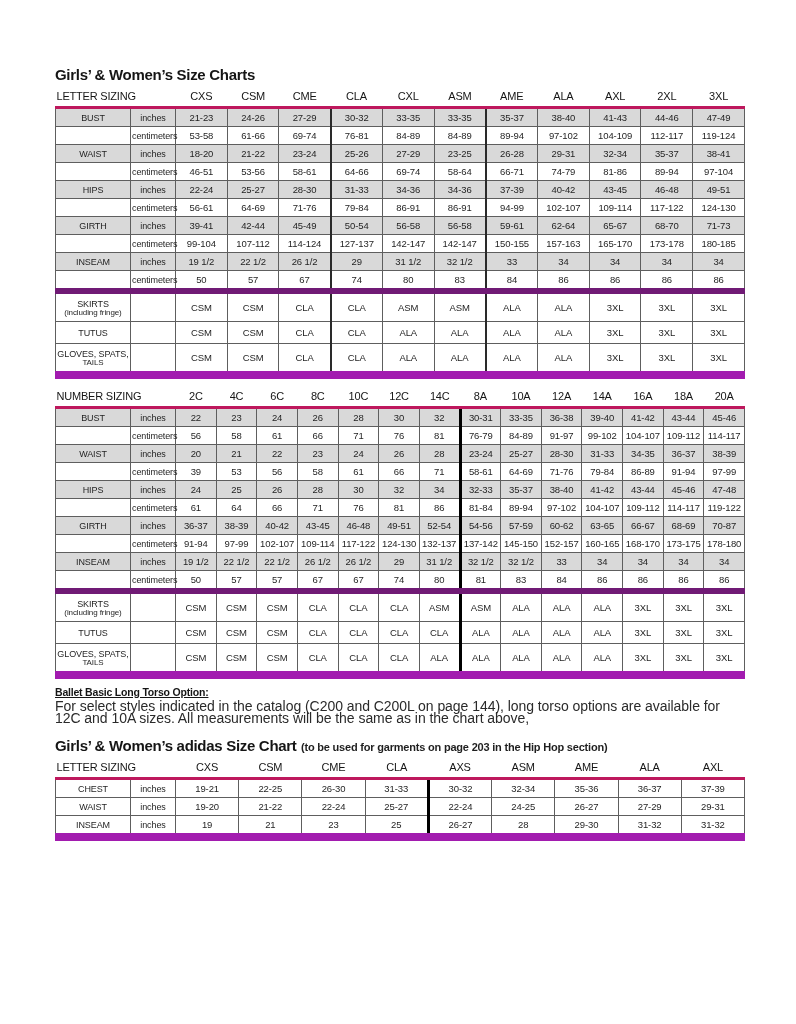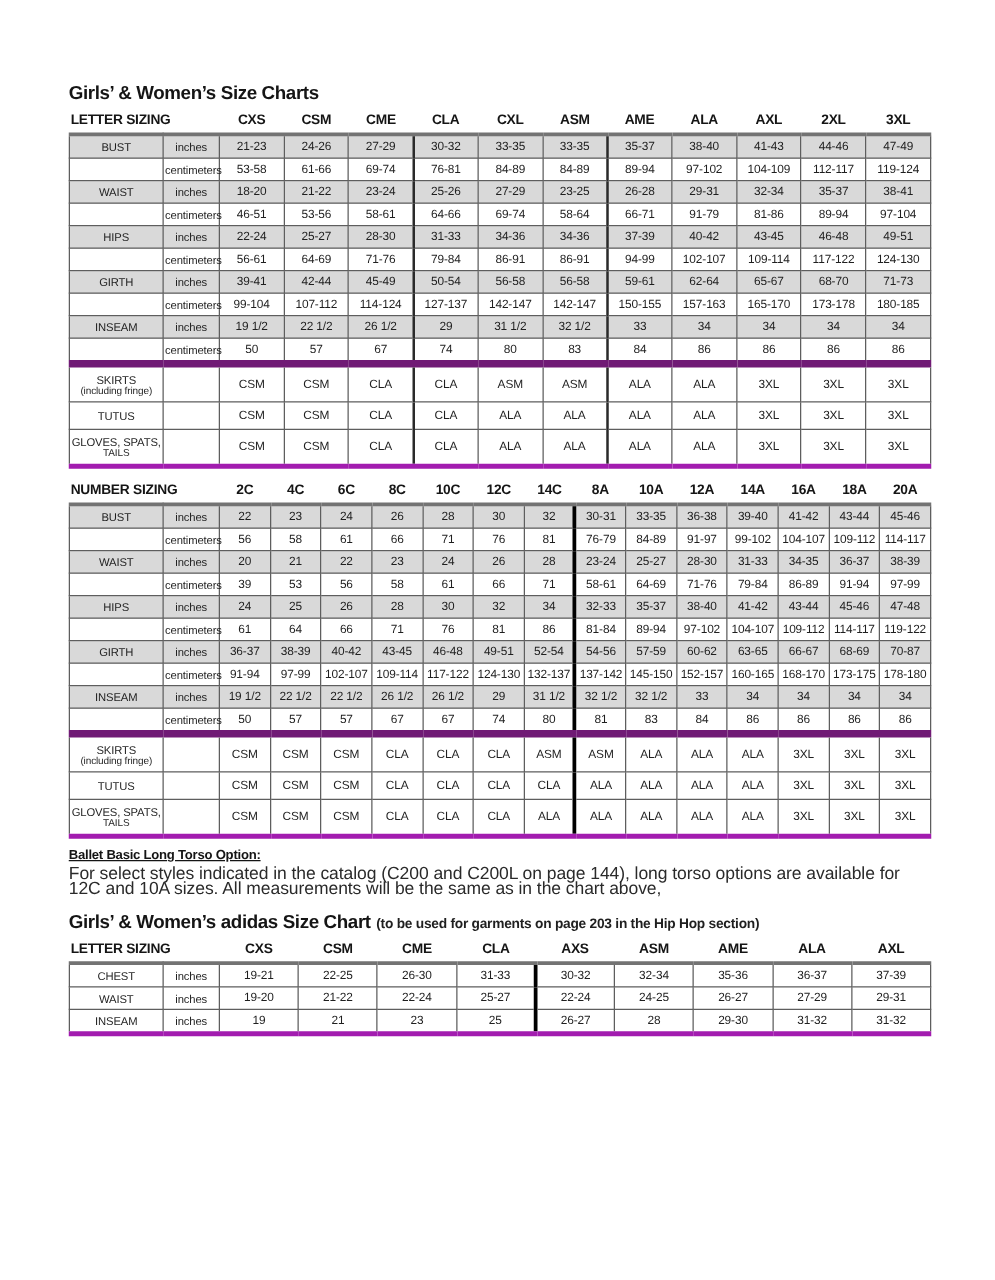--- a/index.html
+++ b/index.html
@@ -20,44 +20,44 @@
     margin:0 0 5px 0; color:#151515;
   }
   .title-sub {
     font-size:11px; font-weight:bold; letter-spacing:-0.2px;
   }
   table.size-table {
     width:690px; border-collapse:collapse; table-layout:fixed;
     margin:0;
   }
   table.size-table thead th {
-    font-size:11px; font-weight:bold; color:#151515;
+    font-size:11px; font-weight:normal; color:#151515;
     text-align:center; vertical-align:bottom;
     padding:2px 0 4px 0;
     border:none;
-    border-bottom:3px solid #737373;
+    border-bottom:3px solid #be185d;
     letter-spacing:-0.2px;
   }
   table.size-table thead th.hdr-label {
     text-align:left; padding-left:1px;
   }
   table.size-table tbody td {
     border:1px solid #5e5e5e;
     font-size:9.5px; text-align:center; vertical-align:middle;
     height:17px; padding:0 1px;
     letter-spacing:-0.1px;
     background:#ffffff;
   }
   table.size-table tbody tr.shaded td { background:#d9d9d9; }
   table.size-table tbody td.label, table.size-table tbody td.unit { font-size:9px; }
   table.size-table tbody td.label .l2 { display:block; font-size:8px; margin-top:-1px; }
   table.size-table tbody tr.group-first td { border-top:6px solid #701a75; }
   table.size-table tbody tr.h28 td { height:27px; }
   table.size-table tbody tr.h22 td { height:21px; }
-  table.size-table tbody tr:last-child td { border-bottom:4px solid #a21caf; }
+  table.size-table tbody tr:last-child td { border-bottom:8px solid #a21caf; }
   table.size-table tbody td.med-right { border-right:2px solid #2a2a2a; }
   table.size-table tbody td.thick-right { border-right:3px solid #000000; }
   .tbl-number tbody td { font-size:9px; letter-spacing:-0.2px; }
   .tbl-adidas tbody td { height:21px; font-size:9.5px; }
   .gap-table2 { margin-top:9px; }
   .note-block { margin-top:7px; }
   .note-heading {
     font-size:10.5px; font-weight:bold; text-decoration:underline;
     letter-spacing:-0.2px; margin:0 0 3px 0; color:#151515;
   }
@@ -155,21 +155,21 @@
         <tr>
           <td class="label"><span></span></td>
           <td class="unit">centimeters</td>
           <td>46-51</td>
           <td>53-56</td>
           <td class="med-right">58-61</td>
           <td>64-66</td>
           <td>69-74</td>
           <td class="med-right">58-64</td>
           <td>66-71</td>
-          <td>91-79</td>
+          <td>74-79</td>
           <td>81-86</td>
           <td>89-94</td>
           <td>97-104</td>
         </tr>
         <tr class="shaded">
           <td class="label"><span>HIPS</span></td>
           <td class="unit">inches</td>
           <td>22-24</td>
           <td>25-27</td>
           <td class="med-right">28-30</td>

